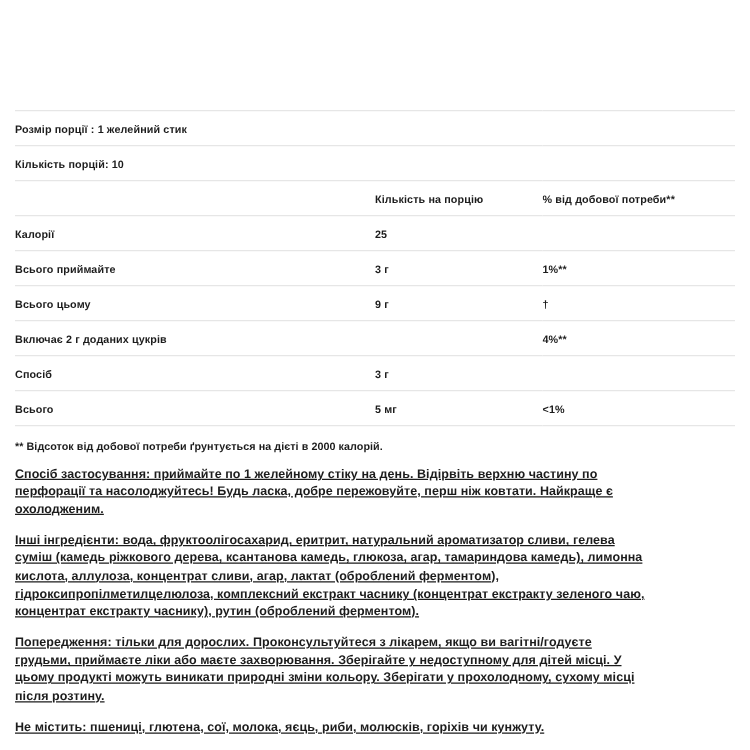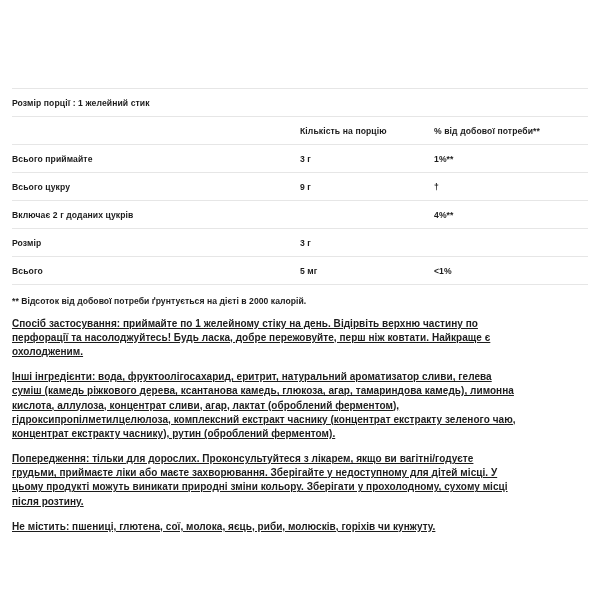--- a/index.html
+++ b/index.html
@@ -89,43 +89,51 @@
   <table class="nf-table">
     <colgroup>
       <col class="col-name">
       <col class="col-amount">
       <col class="col-dv">
     </colgroup>
     <tbody>
       <tr>
         <td colspan="3">Розмір порції : 1 желейний стик</td>
       </tr>
+      <tr>
+        <td colspan="3">Кількість порцій: 10</td>
+      </tr>
       <tr class="head-row">
         <td></td>
         <td>Кількість на порцію</td>
         <td>% від добової потреби**</td>
       </tr>
 
       <tr>
+        <td>Калорії</td>
+        <td>25</td>
+        <td></td>
+      </tr>
+      <tr>
         <td>Всього приймайте</td>
         <td>3 г</td>
         <td>1%**</td>
       </tr>
       <tr>
-        <td>Всього цукру</td>
+        <td>Всього цьому</td>
         <td>9 г</td>
         <td>†</td>
       </tr>
       <tr>
         <td>Включає 2 г доданих цукрів</td>
         <td></td>
         <td>4%**</td>
       </tr>
       <tr>
-        <td>Розмір</td>
+        <td>Спосіб</td>
         <td>3 г</td>
         <td></td>
       </tr>
       <tr>
         <td>Всього</td>
         <td>5 мг</td>
         <td>&lt;1%</td>
       </tr>
     </tbody>
   </table>

